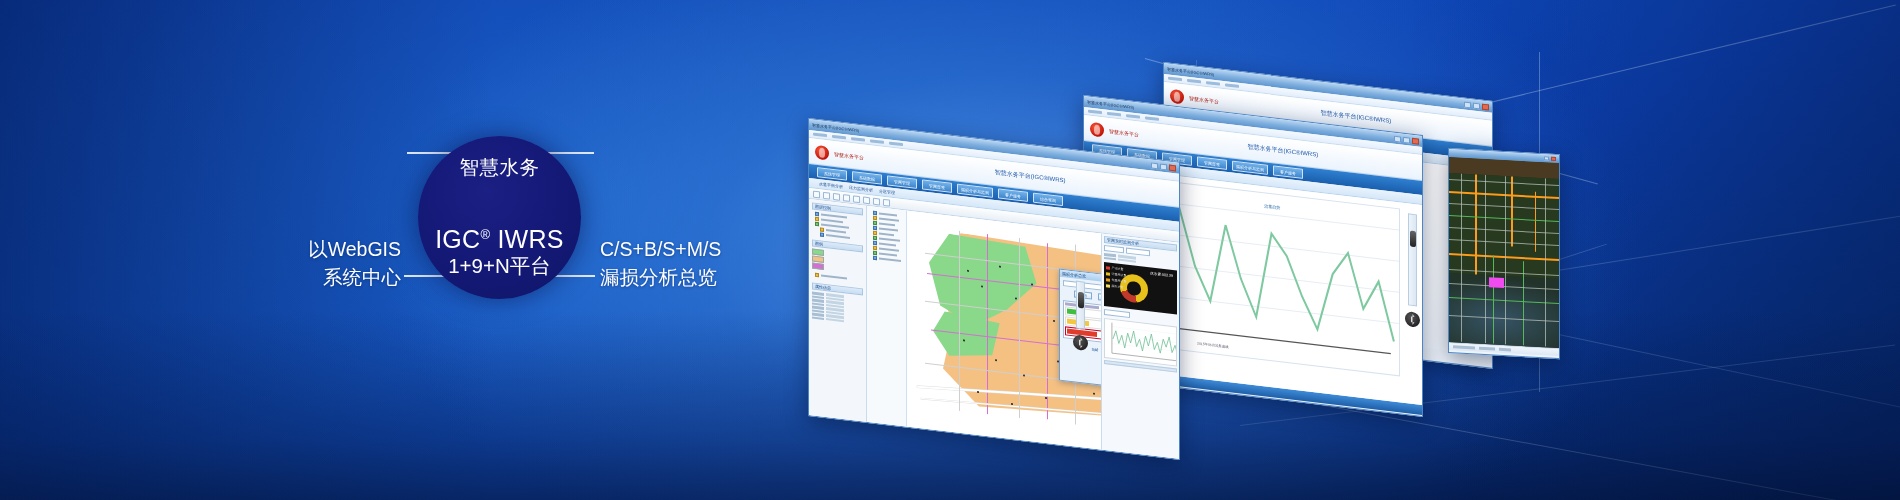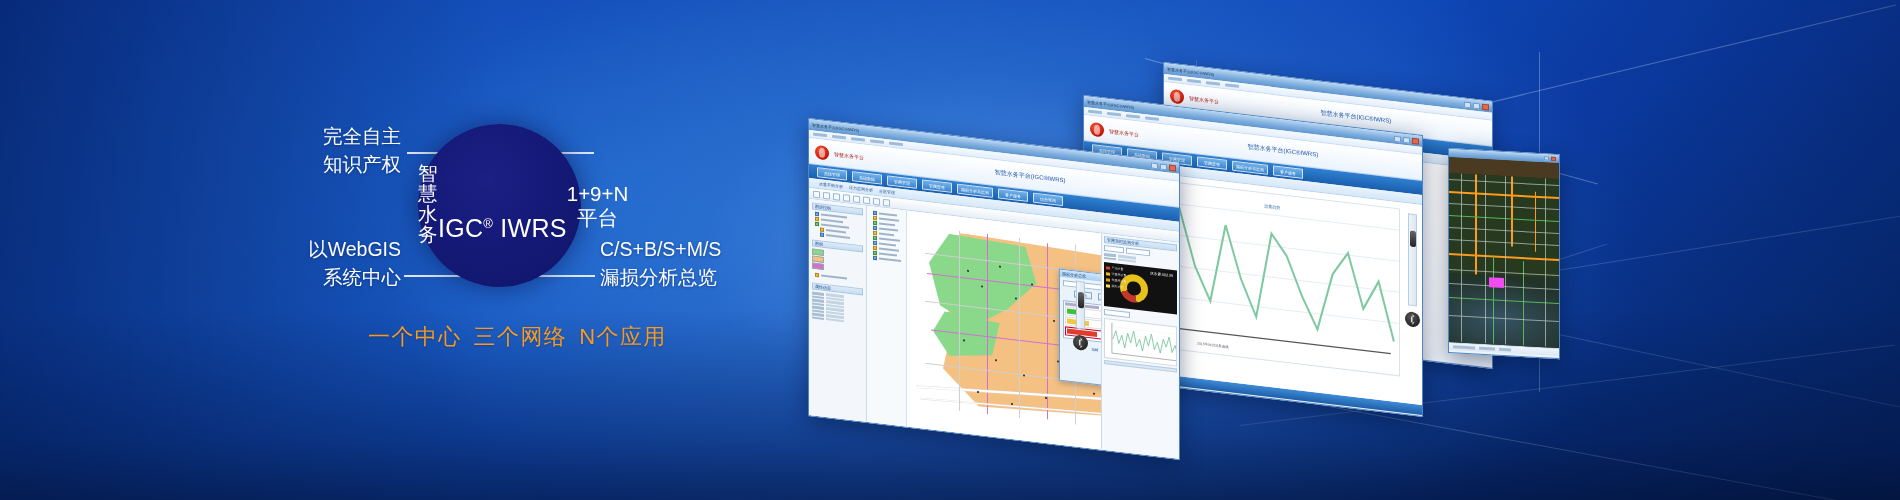--- a/index.html
+++ b/index.html
@@ -26,25 +26,25 @@
   }
 
   
   .grid-lines{ position:absolute; inset:0; pointer-events:none; }
   .gl{ position:absolute; background:rgba(200,225,255,.40); transform-origin:0 0; height:1px; }
   .gl.soft{ background:rgba(185,215,255,.26); }
   .gl.v{ width:1px; height:auto; background:rgba(200,225,255,.34); }
 
   
   .hub{
-    position:absolute; left:418px; top:124px; width:163px; height:163px;
+    position:absolute; left:418px; top:136px; width:163px; height:163px;
     border-radius:50%;
     background:radial-gradient(circle at 42% 34%, #1c1f83 0%, #151a79 45%, #0f1466 100%);
     box-shadow:0 0 26px rgba(8,15,70,.55);
-    display:flex; flex-direction:row; align-items:center; justify-content:space-between;
+    display:flex; flex-direction:column; align-items:center; justify-content:center;
     color:#fff; text-align:center; z-index:6;
   }
   .hub-line1{ font-size:19.5px; letter-spacing:.5px; line-height:1.05; font-weight:400; margin-bottom:4px;}
   .hub-line2{ font-size:25px; letter-spacing:.3px; line-height:1.08; white-space:nowrap; font-weight:400;margin-top:45px;}
   .hub-line2 .reg{ font-size:13px; vertical-align:super; }
   .hub-line2 .gap{ display:inline-block; width:7px; }
   .hub-line3{ font-size:20.5px; line-height:1.15; margin-top:1px; font-weight:400;}
 
   .feat{
     position:absolute; color:#ffffff; font-size:19.5px; line-height:1.42;
@@ -211,45 +211,38 @@
     <div class="gl v" style="left:1196px; top:60px; height:300px; background:rgba(185,215,255,.22);"></div>
     <div class="gl soft" style="left:1150px; top:392px; width:480px; transform:rotate(-18deg);"></div>
     <div class="gl soft" style="left:1540px; top:330px; width:380px; transform:rotate(12deg);"></div>
   </div>
 
   <div class="connector" style="left:407px; top:152px; width:54px;"></div>
   <div class="connector" style="left:539px; top:152px; width:55px;"></div>
   <div class="connector" style="left:404px; top:275px; width:60px;"></div>
   <div class="connector" style="left:537px; top:275px; width:58px;"></div>
 
-  <div class="feat feat-tl">
-    <span class="l1">完全自主</span>
-    <span class="l2">知识产权</span>
-  </div>
 
   <div class="feat feat-bl">
     <span class="l1">以WebGIS</span>
     <span class="l2">系统中心</span>
   </div>
 
 
   <div class="feat feat-br">
     <span class="l1">C/S+B/S+M/S</span>
     <span class="l2">漏损分析总览</span>
   </div>
 
   <div class="hub">
     <div class="hub-line1">智慧水务</div>
     <div class="hub-line2"><span>IGC</span><span class="reg">®</span><span class="gap"></span><span>IWRS</span></div>
     <div class="hub-line3">1+9+N平台</div>
   </div>
 
-  <div class="tagline">
-    <span>一个中心</span><span class="sp"></span><span>三个网络</span><span class="sp"></span><span>N个应用</span>
-  </div>
 
   <div class="screens">
 
     <div class="win pers" style="left:1163px; top:62px; width:330px; height:268px;
                 transform: matrix(1,0.118,0,1,0,0); ">
       <div class="titlebar">
         <div class="tb-text">智慧水务平台(IGC®IWRS)</div>
         <div class="tb-btns">
           <i></i>
           <i></i>

